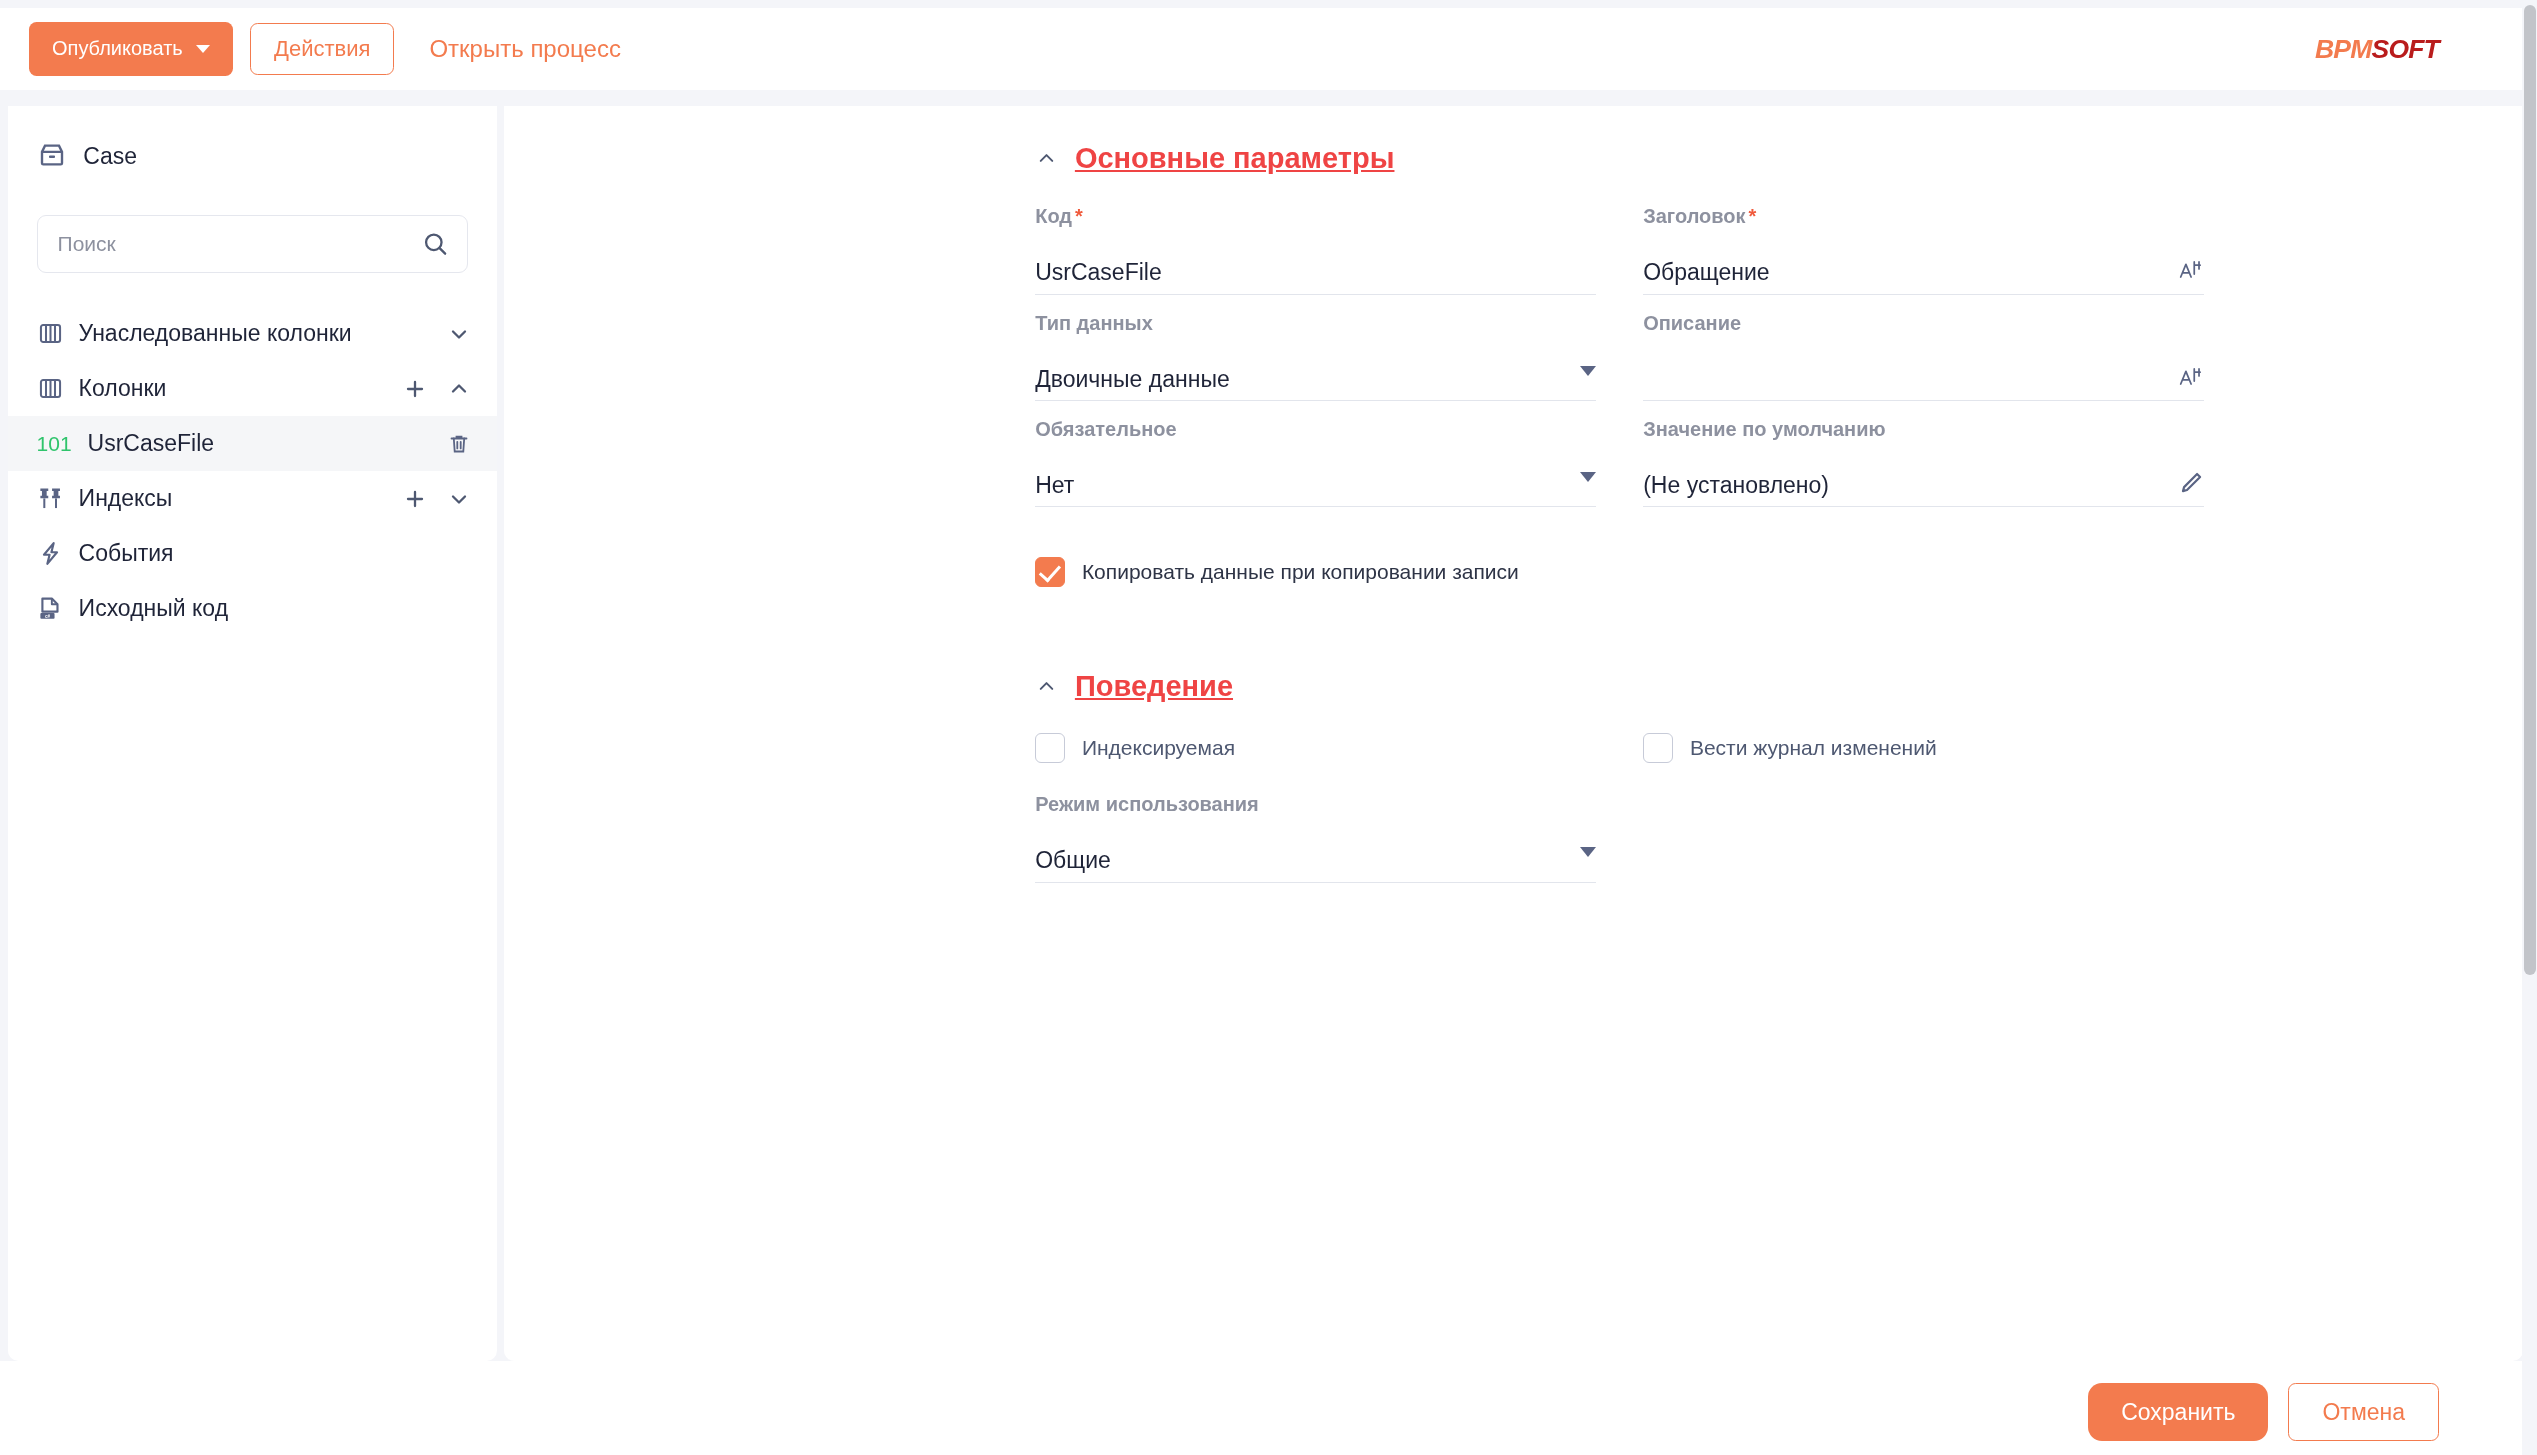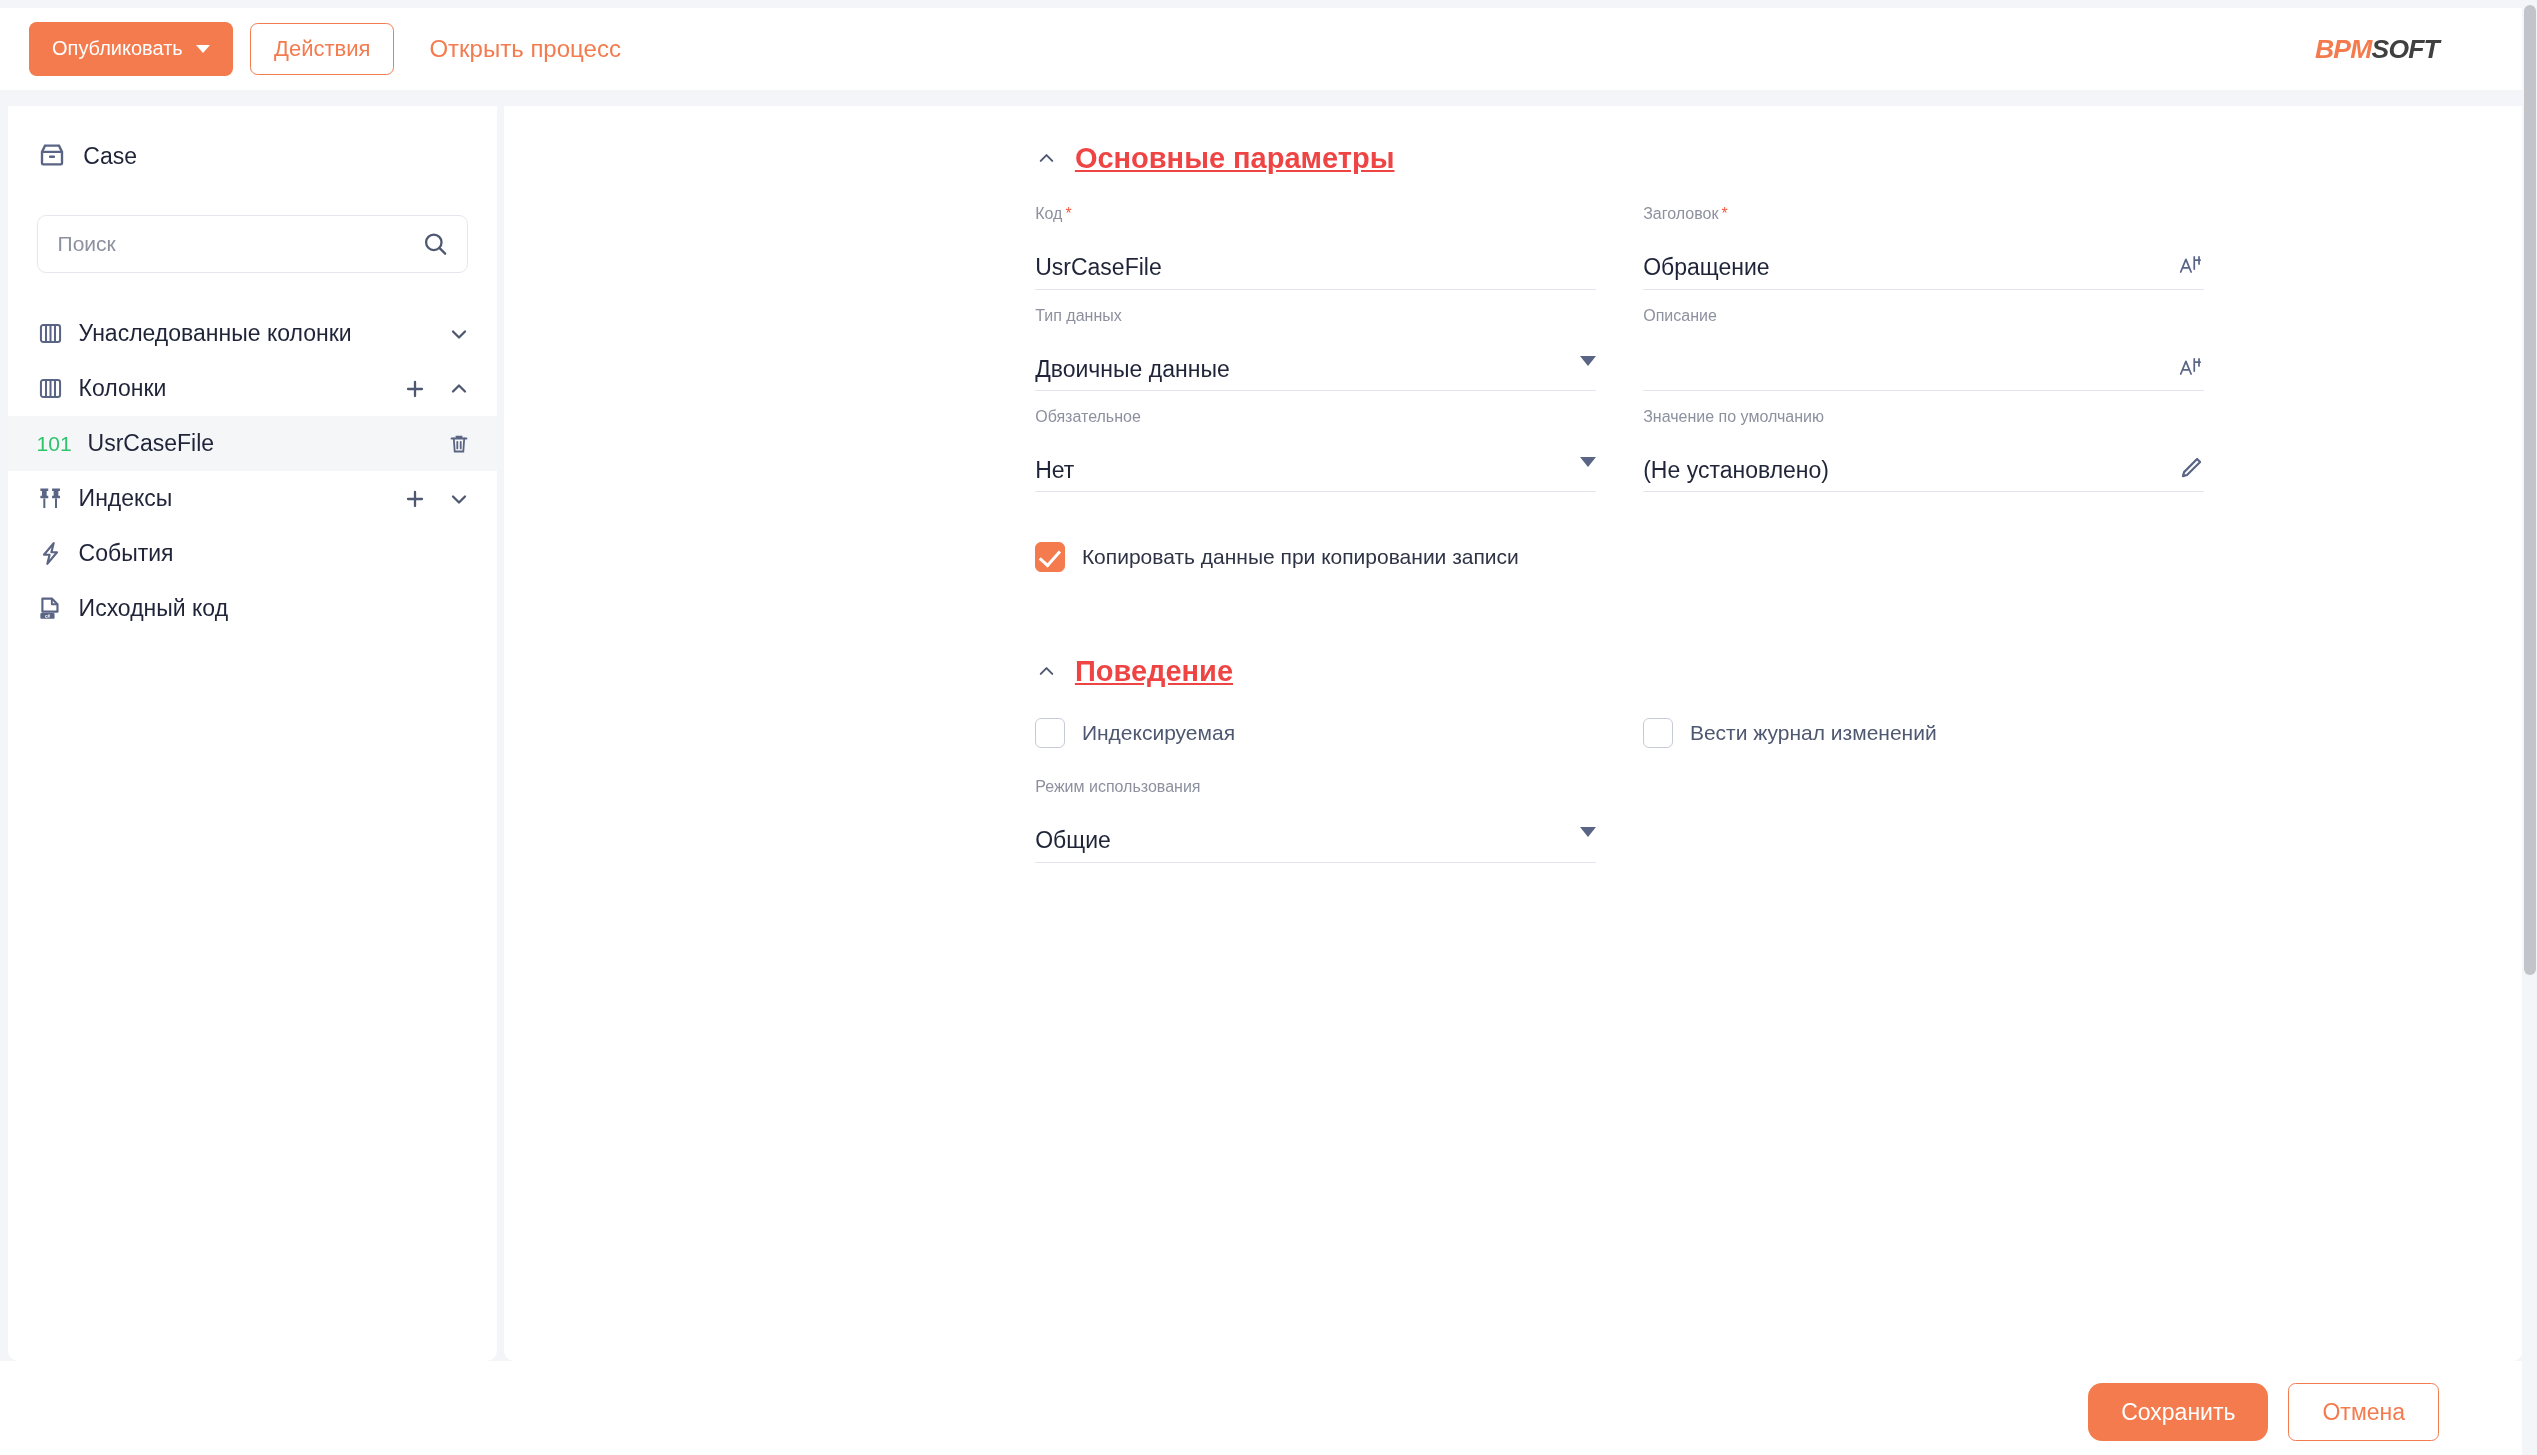--- a/index.html
+++ b/index.html
@@ -70,21 +70,21 @@
     top: 50%;
     transform: translateY(-50%);
     font-size: 26.5px;
     font-weight: bold;
     font-style: italic;
     letter-spacing: -0.8px;
     font-family: "Liberation Sans", sans-serif;
     user-select: none;
   }
   .logo .bpm { color: #f37b4e; }
-  .logo .soft { color: #404040; }
+  .logo .soft { color: #b91c1c; }
 
   
   .gap-row { height: 16.7px; background: #f4f5f9; }
 
   .workspace {
     display: flex;
     height: 1255px;
     background: #f4f5f9;
     padding: 0 0 0 7.6px;
   }
@@ -207,24 +207,25 @@
 
   .form-grid {
     display: grid;
     grid-template-columns: 561px 561px;
     column-gap: 47px;
     padding-left: 531px;
   }
 
   .field { margin-bottom: 16.7px; position: relative; }
   .field-label {
-    font-size: 16px;
+    font-size: 20px;
     color: #8d919f;
     margin-bottom: 13.6px;
     white-space: nowrap;
+    font-weight: bold;
   }
   .req { color: #f05a3c; margin-left: 3px; }
   .field-control {
     border-bottom: 1.5px solid #e2e5ec;
     height: 53px;
     display: flex;
     align-items: flex-end;
     justify-content: space-between;
     padding-bottom: 7.6px;
   }

